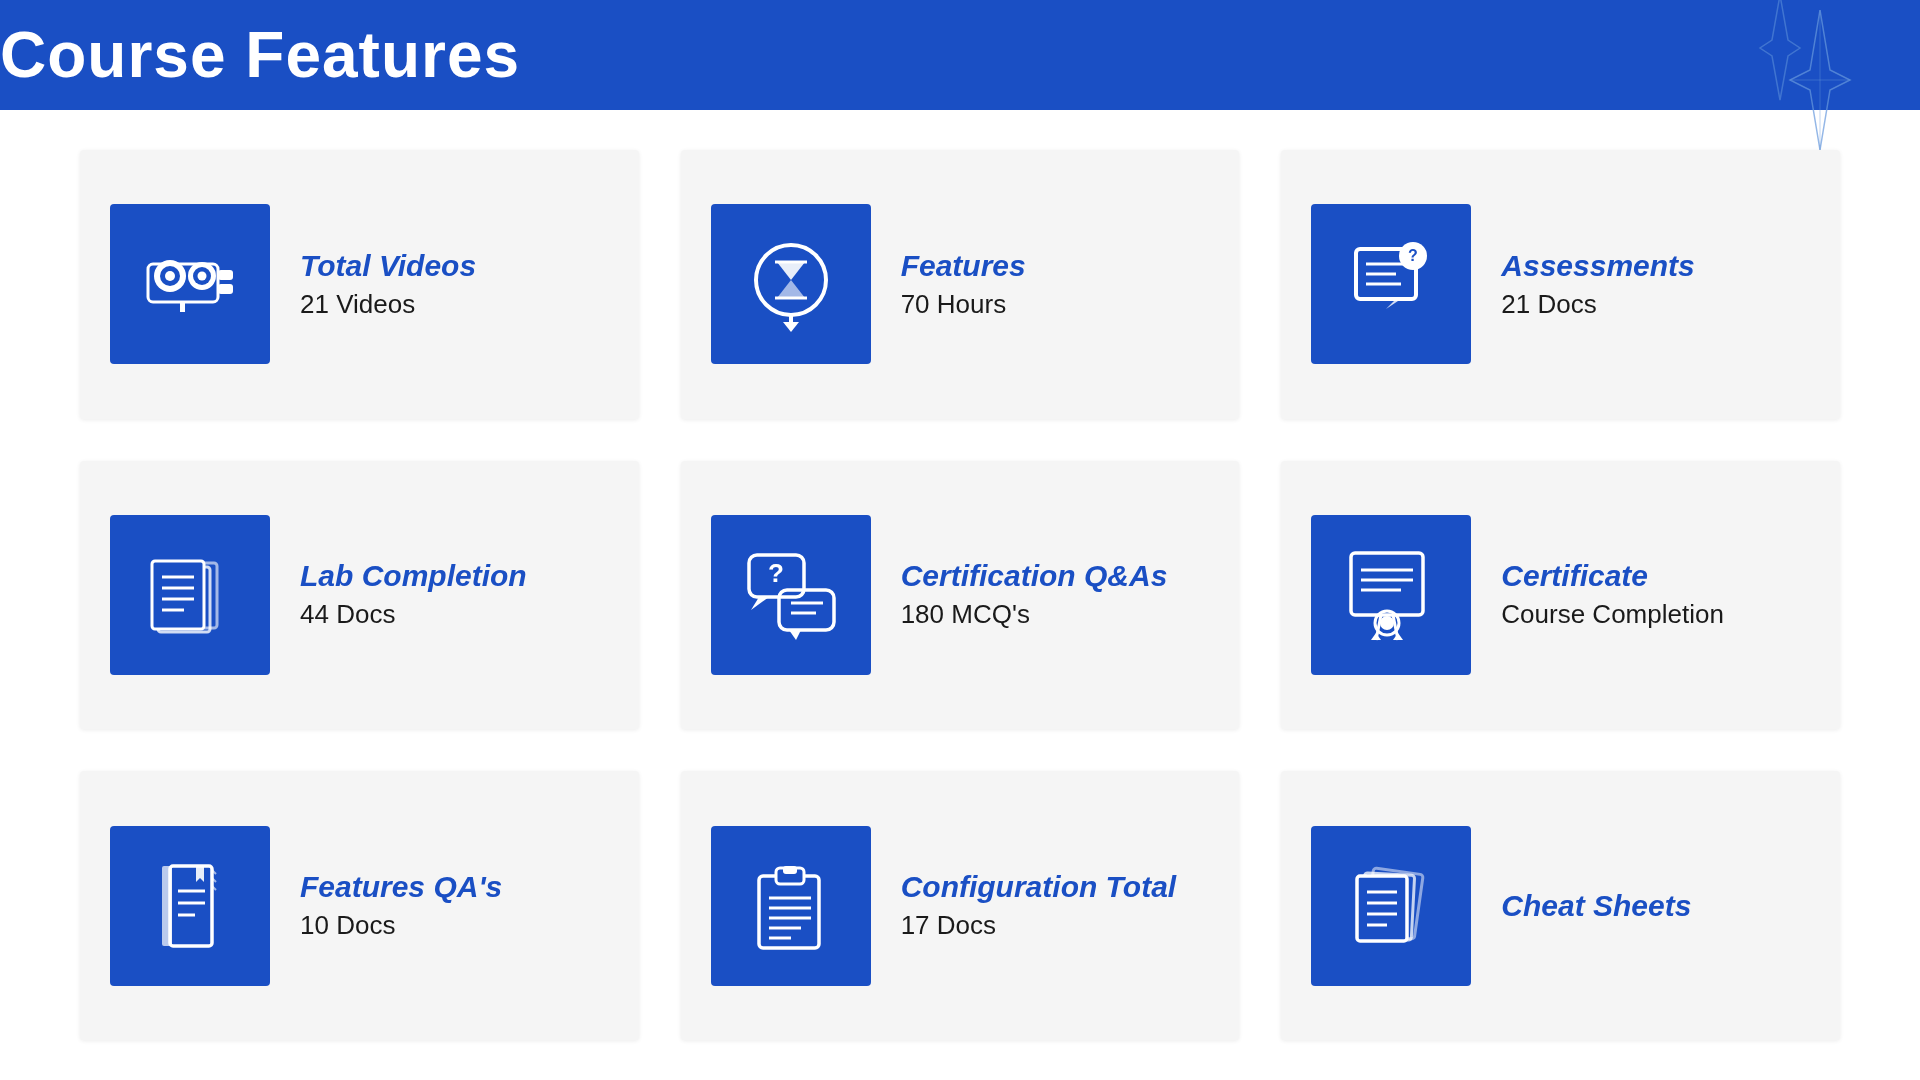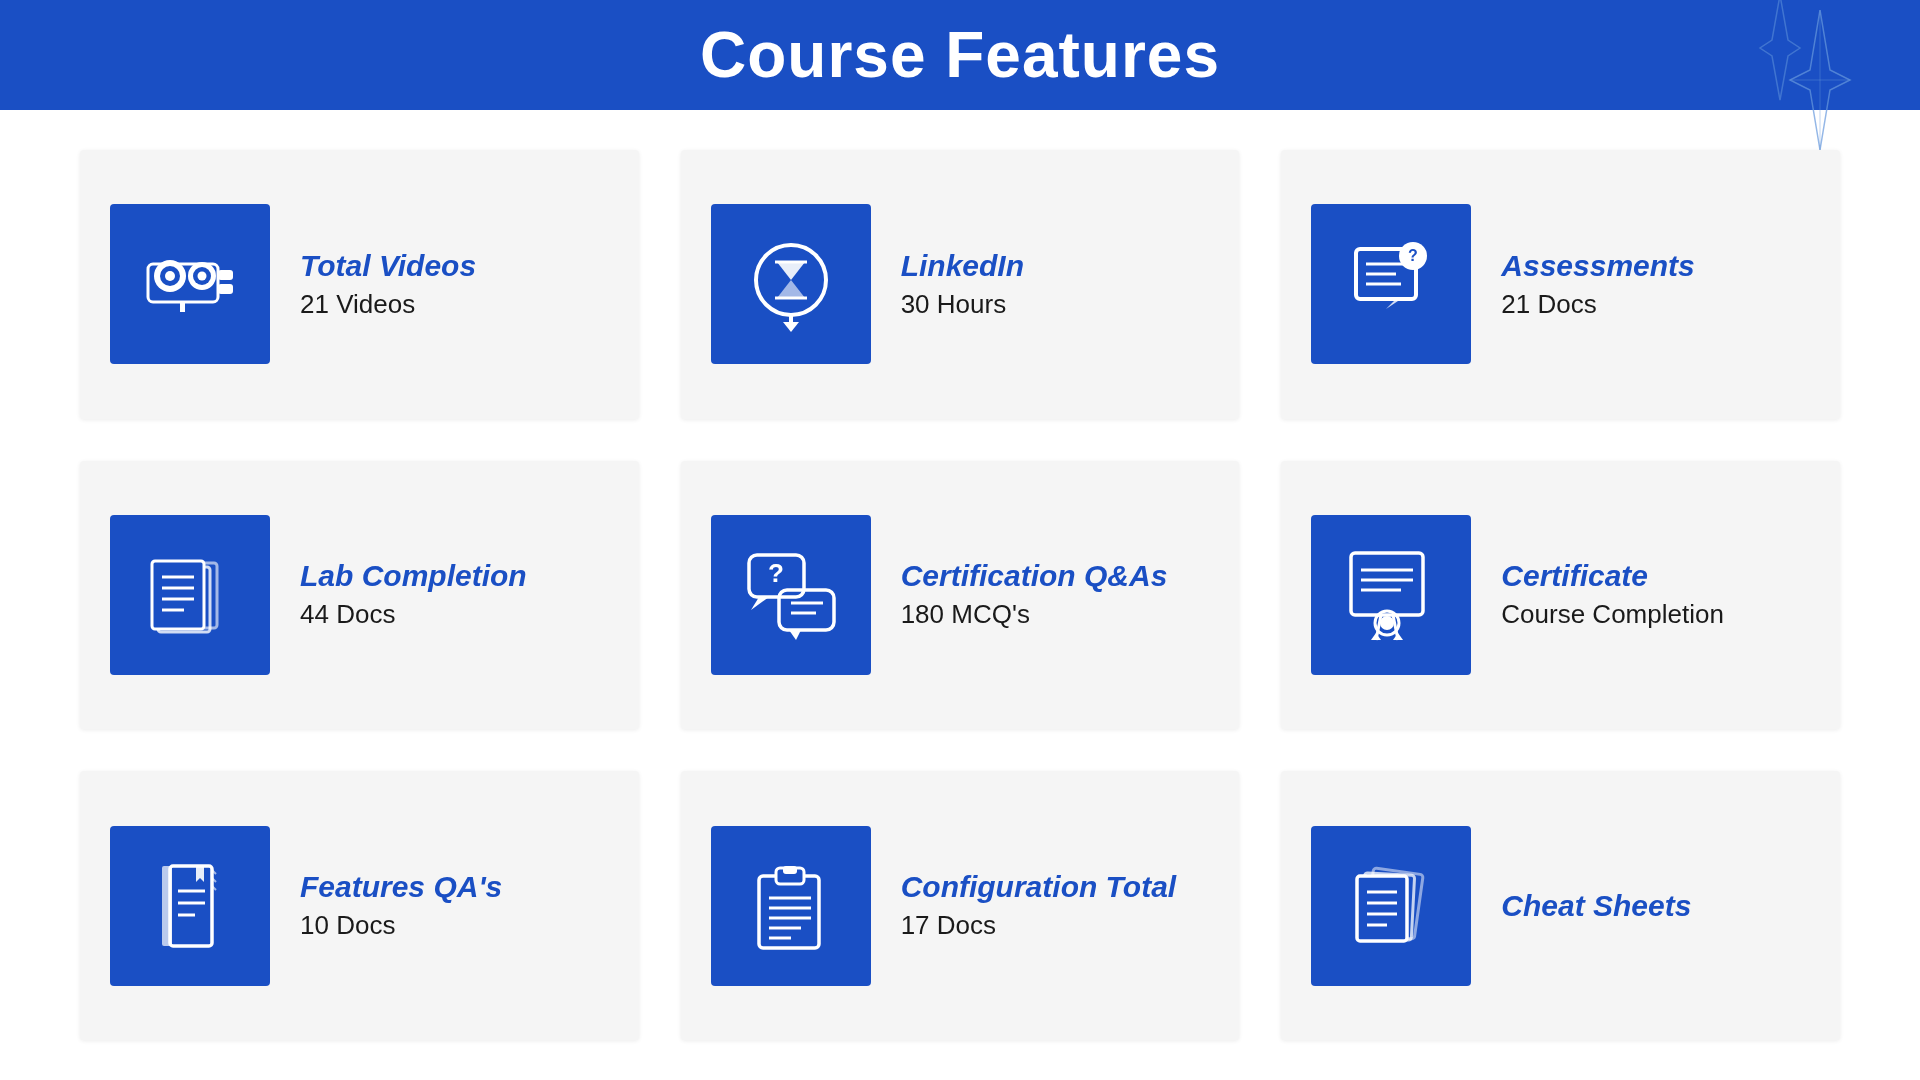--- a/index.html
+++ b/index.html
@@ -10,21 +10,21 @@
       font-family: 'Arial Black', Arial, sans-serif;
       overflow: hidden;
     }
 
     .header {
       background: #1a4fc4;
       width: 100%;
       height: 110px;
       display: flex;
       align-items: center;
-      justify-content: center;
+      justify-content: flex-start;
       position: relative;
     }
 
     .header-title {
       color: #ffffff;
       font-size: 64px;
       font-weight: 900;
       letter-spacing: 1px;
     }
 
@@ -143,22 +143,22 @@
         <polygon points="36,28 64,28 50,46" fill="white" opacity="0.9"></polygon>
         <polygon points="36,64 64,64 50,46" fill="white" opacity="0.6"></polygon>
         <line x1="34" y1="28" x2="66" y2="28" stroke="white" stroke-width="3"></line>
         <line x1="34" y1="64" x2="66" y2="64" stroke="white" stroke-width="3"></line>
 
         <line x1="50" y1="80" x2="50" y2="95" stroke="white" stroke-width="4"></line>
         <polygon points="42,88 50,98 58,88" fill="white"></polygon>
       </svg>
     </div>
     <div class="card-text">
-      <span class="card-title">LinkedIn</span>
-      <span class="card-subtitle">30 Hours</span>
+      <span class="card-title">Features</span>
+      <span class="card-subtitle">70 Hours</span>
     </div>
   </div>
 
   <div class="feature-card">
     <div class="icon-box">
       <svg viewBox="0 0 100 100" xmlns="http://www.w3.org/2000/svg">
 
         <rect x="15" y="15" width="60" height="50" rx="4" fill="none" stroke="white" stroke-width="4"></rect>
 
         <line x1="25" y1="30" x2="65" y2="30" stroke="white" stroke-width="3"></line>

